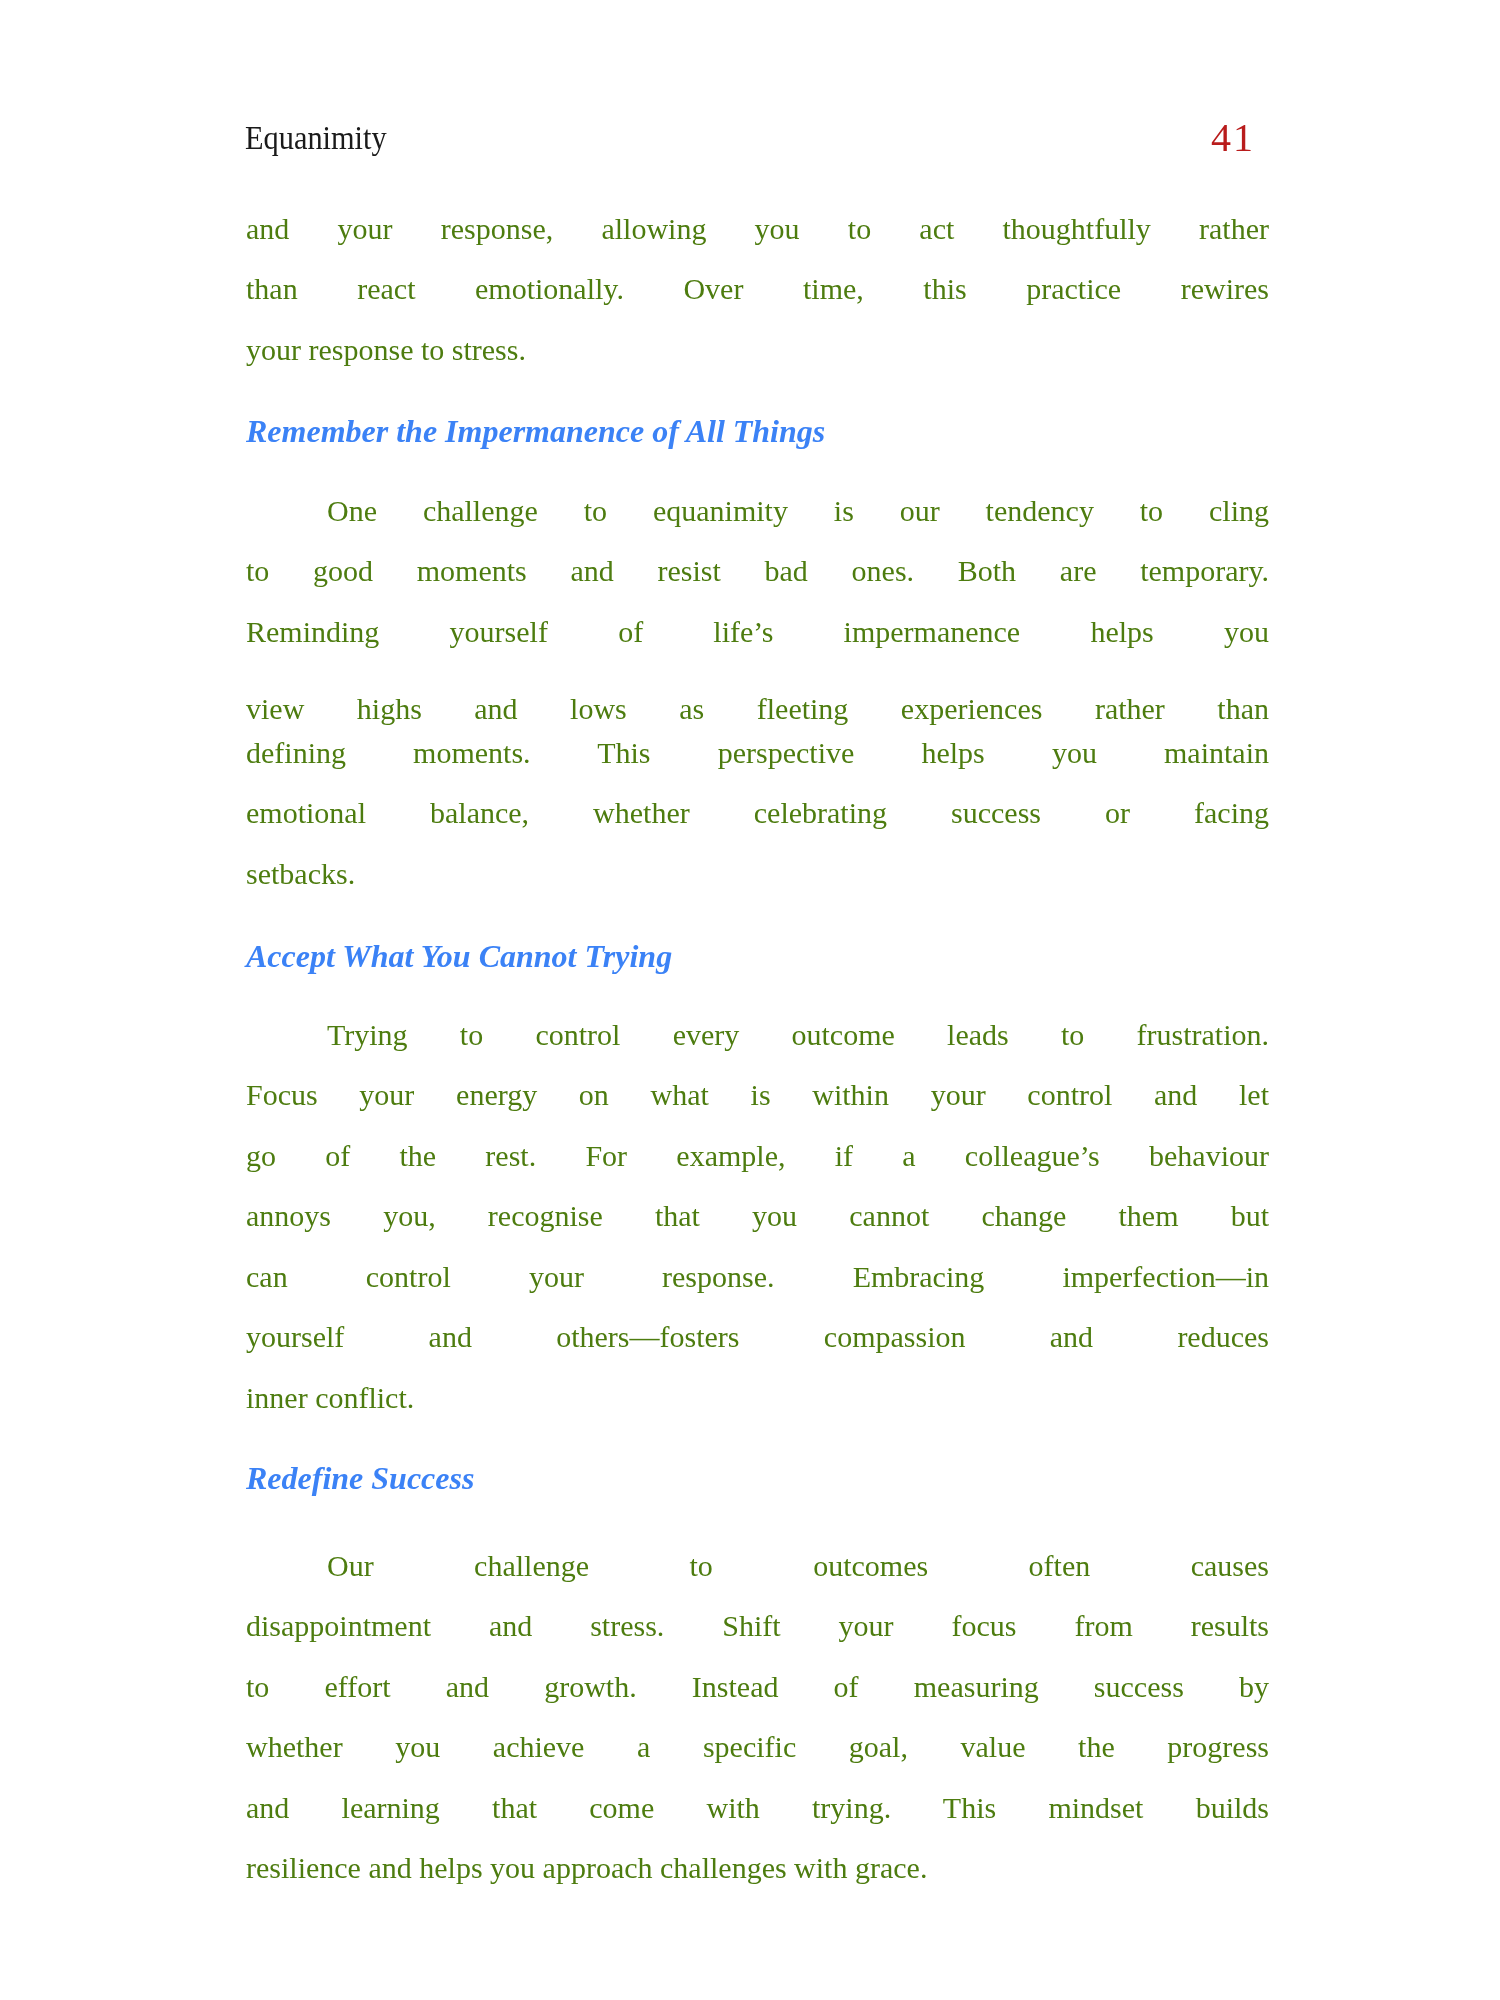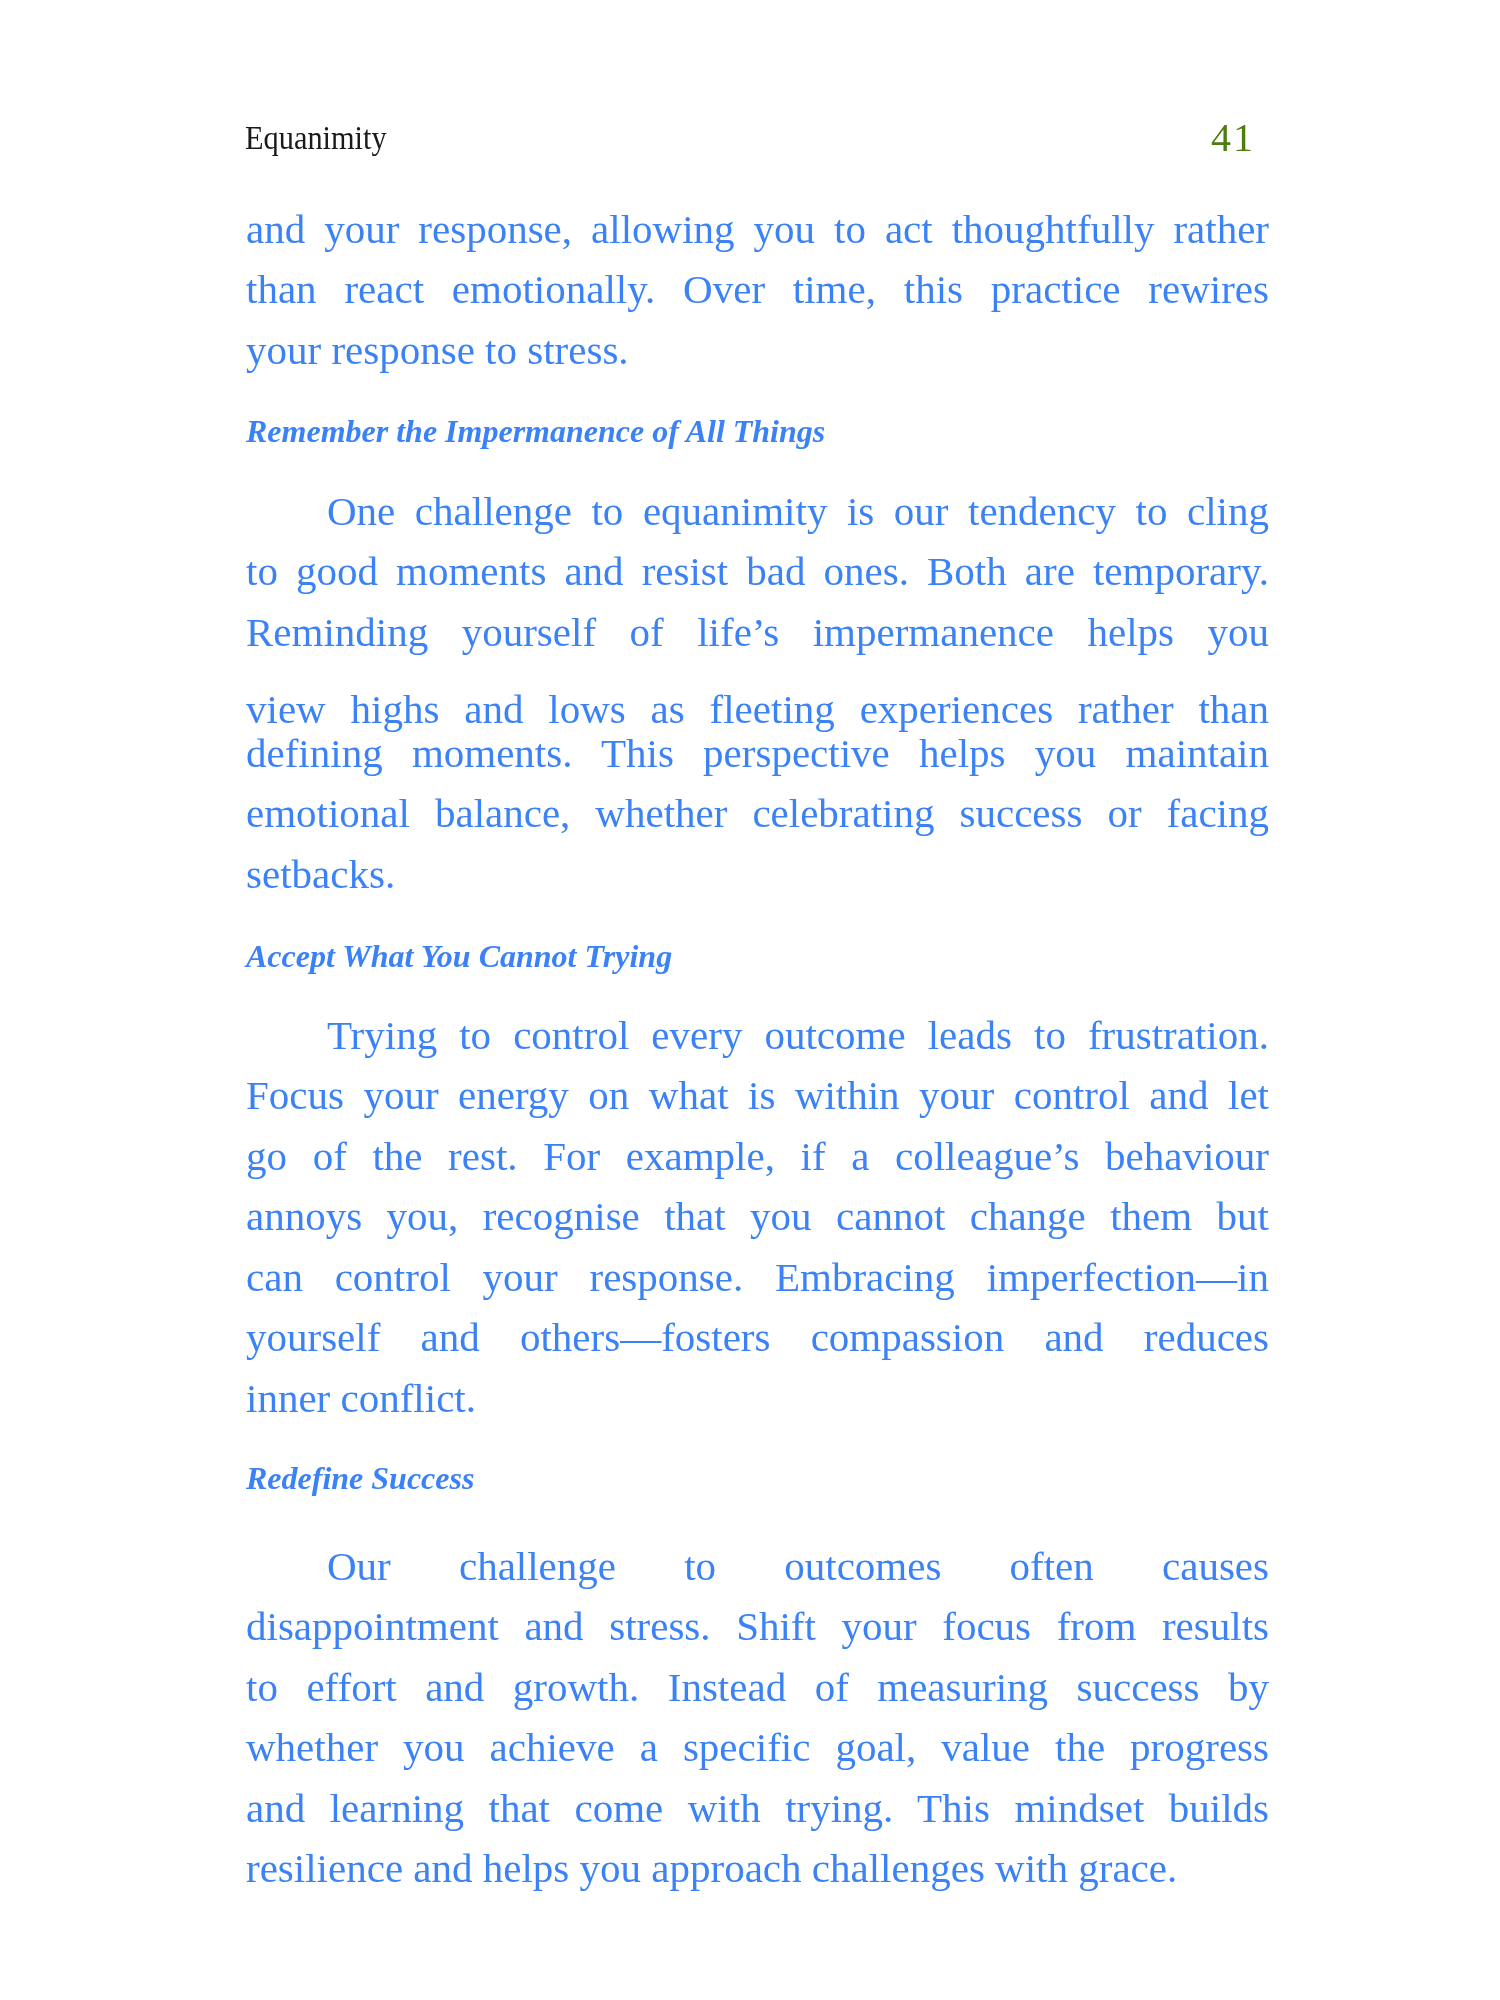--- a/index.html
+++ b/index.html
@@ -1,20 +1,20 @@
 <!DOCTYPE html>
 <html><head>
 <meta charset="utf-8">
 <style>
   html, body { margin: 0; padding: 0; background: #ffffff; }
   body { width: 1500px; height: 2000px; position: relative; overflow: hidden; }
   .page { position: absolute; left: 0; top: 0; width: 1500px; height: 2000px; background: #ffffff; color: #111111; font-family: Liberation Serif, serif; }
   .running-head { position: absolute; top: 118px; left: 245px; font-size: 33px; line-height: 40px; color: #1a1a1a; transform: scaleX(0.92); transform-origin: left center; }
-  .page-number { position: absolute; top: 116px; right: 245px; font-size: 40px; line-height: 44px; color: #4d7c0f; letter-spacing: 2px; }
-  .line { position: absolute; left: 246px; width: 1023px; font-size: 41px; line-height: 50px; white-space: nowrap; color: #3b82f6; }
+  .page-number { position: absolute; top: 116px; right: 245px; font-size: 40px; line-height: 44px; color: #b91c1c; letter-spacing: 2px; }
+  .line { position: absolute; left: 246px; width: 1023px; font-size: 30px; line-height: 50px; white-space: nowrap; color: #4d7c0f; }
   .line.full { text-align: justify; text-align-last: justify; white-space: normal; height: 50px; overflow: hidden; }
   .line.indent { left: 327px; width: 942px; }
   .heading { position: absolute; left: 246px; font-size: 32px; line-height: 50px; font-weight: bold; font-style: italic; color: #3b82f6; white-space: nowrap; }
 </style>
 </head>
 <body>
 
 <div class="page">
 
   <div class="running-head">Equanimity</div>

